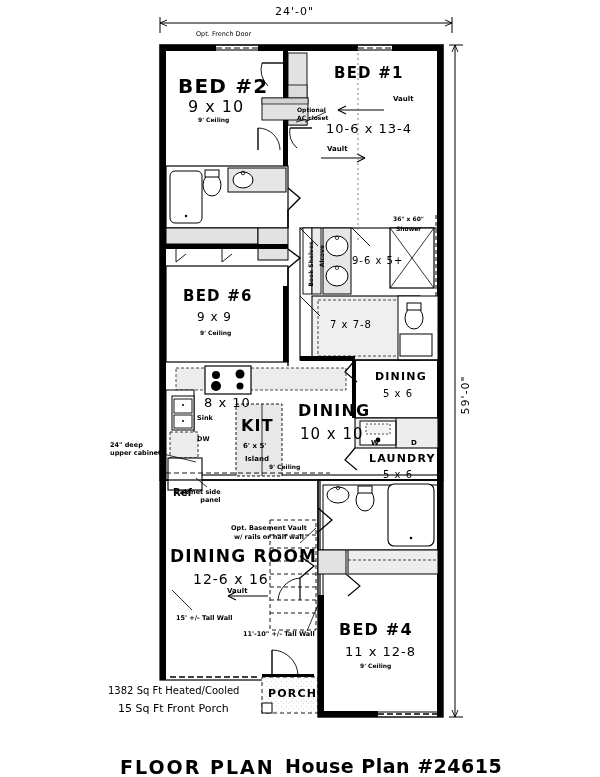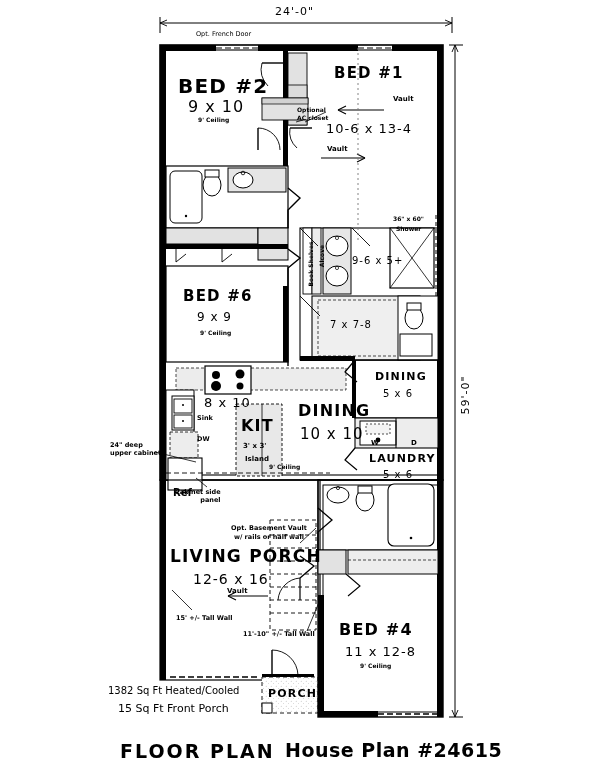--- a/index.html
+++ b/index.html
@@ -9,21 +9,21 @@
     color:#000;
   }
   #plan{position:absolute;left:0;top:0;width:600px;height:777px;}
   .lbl{position:absolute;white-space:pre;line-height:1;}
   
   .room-name{font-family:"DejaVu Sans","Liberation Sans",sans-serif;font-weight:700;letter-spacing:1.2px;}
   .dim{font-family:"DejaVu Sans","Liberation Sans",sans-serif;font-weight:400;letter-spacing:1px;}
   .tiny{font-family:"DejaVu Sans","Liberation Sans",sans-serif;font-weight:700;}
   .note{font-family:"DejaVu Sans","Liberation Sans",sans-serif;font-weight:400;}
   .vert{transform-origin:0 0;}
-  .title{font-family:"DejaVu Sans","Liberation Sans",sans-serif;font-weight:700;letter-spacing:2px;}
+  .title{font-family:"DejaVu Sans","Liberation Sans",sans-serif;font-weight:700;letter-spacing:2px;margin-top:16px;}
 </style>
 </head>
 <body>
 
 <svg id="plan" viewBox="0 0 600 777">
   <defs>
     <pattern id="dots" width="5" height="5" patternUnits="userSpaceOnUse">
       <rect width="5" height="5" fill="#ffffff"></rect>
       <circle cx="1.2" cy="1.2" r="0.45" fill="#9a9a9a"></circle>
       <circle cx="3.6" cy="3.3" r="0.4" fill="#9a9a9a"></circle>
@@ -341,42 +341,42 @@
 <div class="lbl tiny" style="left:396px;top:226px;font-size:6px;">Shower</div>
 <div class="lbl tiny vert" style="left:308px;top:264px;font-size:6px;transform:rotate(-90deg) translate(-50%,0);">Book Shelves</div>
 <div class="lbl tiny vert" style="left:319px;top:256px;font-size:6px;transform:rotate(-90deg) translate(-50%,0);">Alcove</div>
 <div class="lbl dim" style="left:330px;top:320px;font-size:10px;">7 x 7-8</div>
 
 <div class="lbl dim" style="left:204px;top:396px;font-size:13px;">8 x 10</div>
 <div class="lbl tiny" style="left:197px;top:415px;font-size:6.5px;">Sink</div>
 <div class="lbl tiny" style="left:197px;top:436px;font-size:6.5px;">DW</div>
 <div class="lbl tiny" style="left:173px;top:488px;font-size:10px;">Ref</div>
 <div class="lbl room-name" style="left:241px;top:418px;font-size:16px;">KIT</div>
-<div class="lbl tiny" style="left:243px;top:443px;font-size:7px;">3' x 3'</div>
+<div class="lbl tiny" style="left:243px;top:443px;font-size:7px;">6' x 5'</div>
 <div class="lbl tiny" style="left:245px;top:456px;font-size:7px;">Island</div>
 <div class="lbl tiny" style="left:110px;top:441px;font-size:6.5px;white-space:pre-line;line-height:1.3;">24" deep
 upper cabinet</div>
 <div class="lbl tiny" style="left:175px;top:488px;font-size:6.5px;white-space:pre-line;line-height:1.3;text-align:right;">Cabinet side
 panel</div>
 
 <div class="lbl room-name" style="left:298px;top:403px;font-size:16px;">DINING</div>
 <div class="lbl dim" style="left:300px;top:427px;font-size:15px;">10 x 10</div>
 <div class="lbl tiny" style="left:269px;top:464px;font-size:6px;">9' Ceiling</div>
 
 <div class="lbl room-name" style="left:375px;top:371px;font-size:11px;">DINING</div>
 <div class="lbl dim" style="left:383px;top:389px;font-size:10px;">5 x 6</div>
 
 <div class="lbl tiny" style="left:371px;top:440px;font-size:7px;">W</div>
 <div class="lbl tiny" style="left:411px;top:440px;font-size:7px;">D</div>
 <div class="lbl room-name" style="left:369px;top:453px;font-size:11px;">LAUNDRY</div>
 <div class="lbl dim" style="left:383px;top:470px;font-size:10px;">5 x 6</div>
 
 <div class="lbl tiny" style="left:231px;top:524px;font-size:6.5px;white-space:pre-line;line-height:1.35;text-align:center;">Opt. Basement Vault
 w/ rails or half wall</div>
-<div class="lbl room-name" style="left:170px;top:548px;font-size:17px;">LIVING PORCH</div>
+<div class="lbl room-name" style="left:170px;top:548px;font-size:17px;">DINING ROOM</div>
 <div class="lbl dim" style="left:193px;top:572px;font-size:14px;">12-6 x 16</div>
 <div class="lbl tiny" style="left:227px;top:588px;font-size:7px;">Vault</div>
 <div class="lbl tiny" style="left:176px;top:615px;font-size:6.5px;">15' +/- Tall Wall</div>
 <div class="lbl tiny" style="left:243px;top:631px;font-size:6.5px;">11'-10" +/- Tall Wall</div>
 
 <div class="lbl room-name" style="left:339px;top:622px;font-size:16px;">BED #4</div>
 <div class="lbl dim" style="left:345px;top:645px;font-size:13px;">11 x 12-8</div>
 <div class="lbl tiny" style="left:360px;top:663px;font-size:6px;">9' Ceiling</div>
 
 <div class="lbl room-name" style="left:268px;top:688px;font-size:11px;">PORCH</div>

